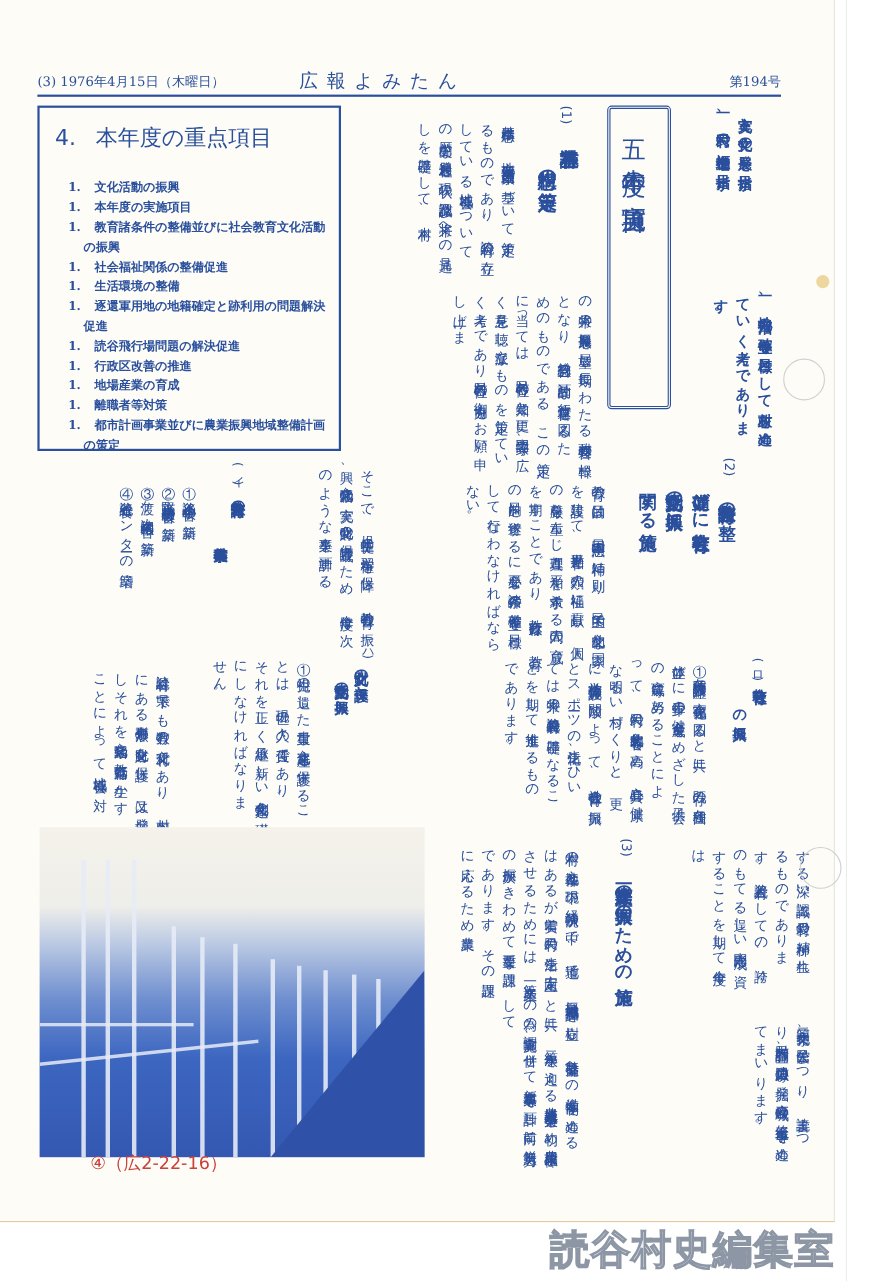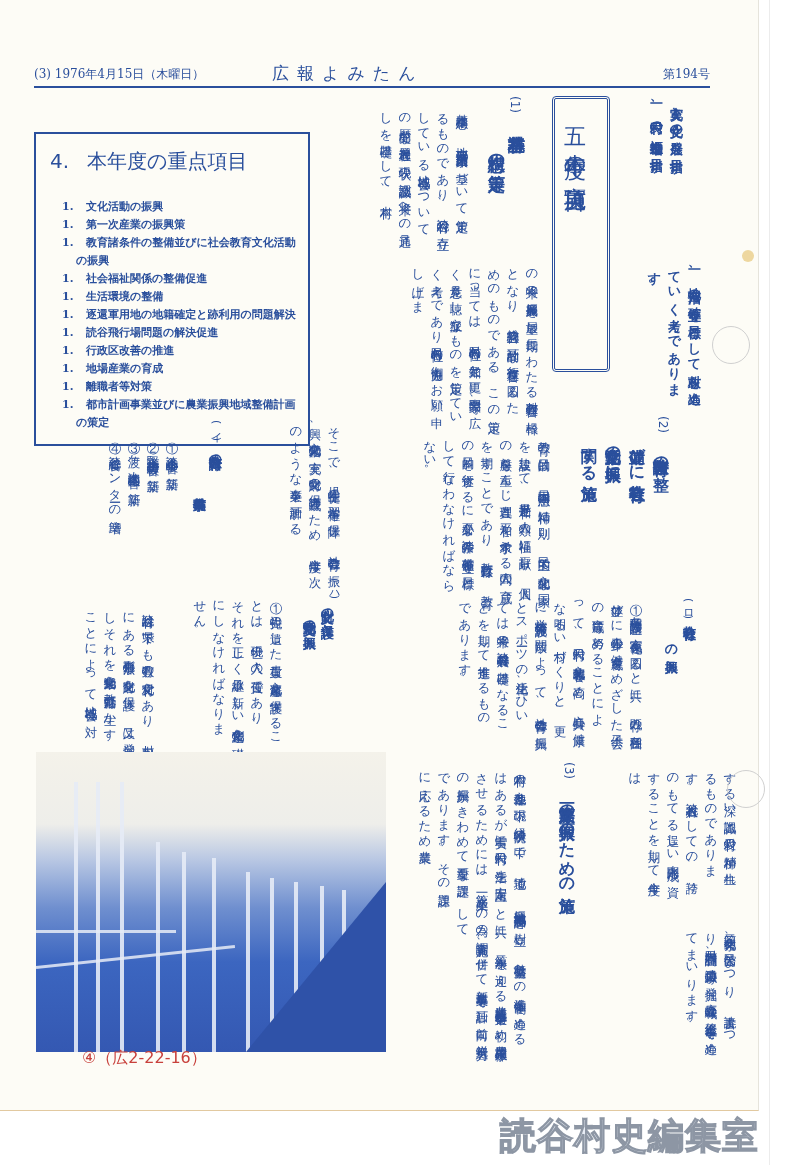--- a/index.html
+++ b/index.html
@@ -2,21 +2,21 @@
 <html><head>
 <meta charset="utf-8">
 <style>
   html,body{margin:0;padding:0;}
   body{width:800px;height:1165px;background:#ffffff;position:relative;overflow:hidden;font-family:"DejaVu Serif",serif;}
   .paper{position:absolute;left:0;top:0;width:758px;height:1110px;background:#fdfcf6;border-right:1px solid #e6e4dc;border-bottom:1px solid #e2c9a0;}
   .header{position:absolute;left:34px;top:62px;width:676px;height:24px;border-bottom:2px solid #2a4f9c;}
   .hdr-left{position:absolute;left:0;top:4px;font-size:12px;color:#2a4f9c;font-family:"DejaVu Serif",serif;}
   .hdr-title{position:absolute;left:238px;top:0px;font-size:17px;letter-spacing:8px;color:#2a4f9c;font-family:"DejaVu Sans",sans-serif;}
   .hdr-right{position:absolute;right:0;top:4px;font-size:12px;color:#2a4f9c;}
-  .box{position:absolute;left:34px;top:96px;width:272px;height:310px;border:2px solid #2a4f9c;background:#fdfcf6;margin-top:36px;}
+  .box{position:absolute;left:34px;top:96px;width:272px;height:310px;border:2px solid #2a4f9c;background:#fdfcf6;}
   .box-title{position:absolute;left:14px;top:14px;font-size:20px;color:#2a4f9c;font-family:"DejaVu Sans",sans-serif;}
   .box-title .num{margin-right:18px;}
   .box-list{position:absolute;left:26px;top:64px;width:240px;margin:0;padding:0;list-style:none;}
   .box-list li{font-size:11px;line-height:18px;color:#2a4f9c;font-family:"DejaVu Sans",sans-serif;font-weight:bold;padding-left:0;}
   .box-list li .b{display:inline-block;width:24px;font-family:"DejaVu Serif",serif;}
   .box-list li .cont{display:block;padding-left:14px;}
   .vcol{position:absolute;writing-mode:vertical-rl;color:#2a4f9c;font-family:"DejaVu Serif",serif;font-size:12.5px;line-height:19px;letter-spacing:1px;}
   .vhead{position:absolute;writing-mode:vertical-rl;color:#2a4f9c;font-family:"DejaVu Sans",sans-serif;font-weight:bold;}
   .wavy{position:absolute;left:552px;top:96px;width:52px;height:270px;border:3px double #2a4f9c;border-radius:4px;}
   .wavy-text{position:absolute;left:560px;top:110px;writing-mode:vertical-rl;font-size:22px;color:#2a4f9c;font-family:"DejaVu Sans",sans-serif;letter-spacing:2px;}
@@ -44,25 +44,25 @@
   <span class="hdr-title">広報よみたん</span>
   <span class="hdr-right">第194号</span>
 </div>
 
 <div class="box">
   <div class="box-title">
     <span class="num">4.</span><span>本年度の重点項目</span>
   </div>
   <ul class="box-list">
     <li><span class="b">1.</span><span>文化活動の振興</span></li>
-    <li><span class="b">1.</span><span>第一次産業の振興策</span></li>
+    <li><span class="b">1.</span><span>本年度の実施項目</span></li>
     <li><span class="b">1.</span><span>教育諸条件の整備並びに社会教育文化活動</span><span class="cont">の振興</span></li>
     <li><span class="b">1.</span><span>社会福祉関係の整備促進</span></li>
     <li><span class="b">1.</span><span>生活環境の整備</span></li>
-    <li><span class="b">1.</span><span>逐還軍用地の地籍確定と跡利用の問題解決</span></li>
+    <li><span class="b">1.</span><span>逐還軍用地の地籍確定と跡利用の問題解決</span><span class="cont">促進</span></li>
     <li><span class="b">1.</span><span>読谷飛行場問題の解決促進</span></li>
     <li><span class="b">1.</span><span>行政区改善の推進</span></li>
     <li><span class="b">1.</span><span>地場産業の育成</span></li>
     <li><span class="b">1.</span><span>離職者等対策</span></li>
     <li><span class="b">1.</span><span>都市計画事業並びに農業振興地域整備計画</span><span class="cont">の策定</span></li>
   </ul>
 </div>
 
 <div class="vcol" style="left:646px;top:96px;height:300px;font-family:'DejaVu Sans',sans-serif;font-weight:bold;font-size:13px;line-height:20px;">
   <span>充実と文化の発展を目指す。</span><br>

